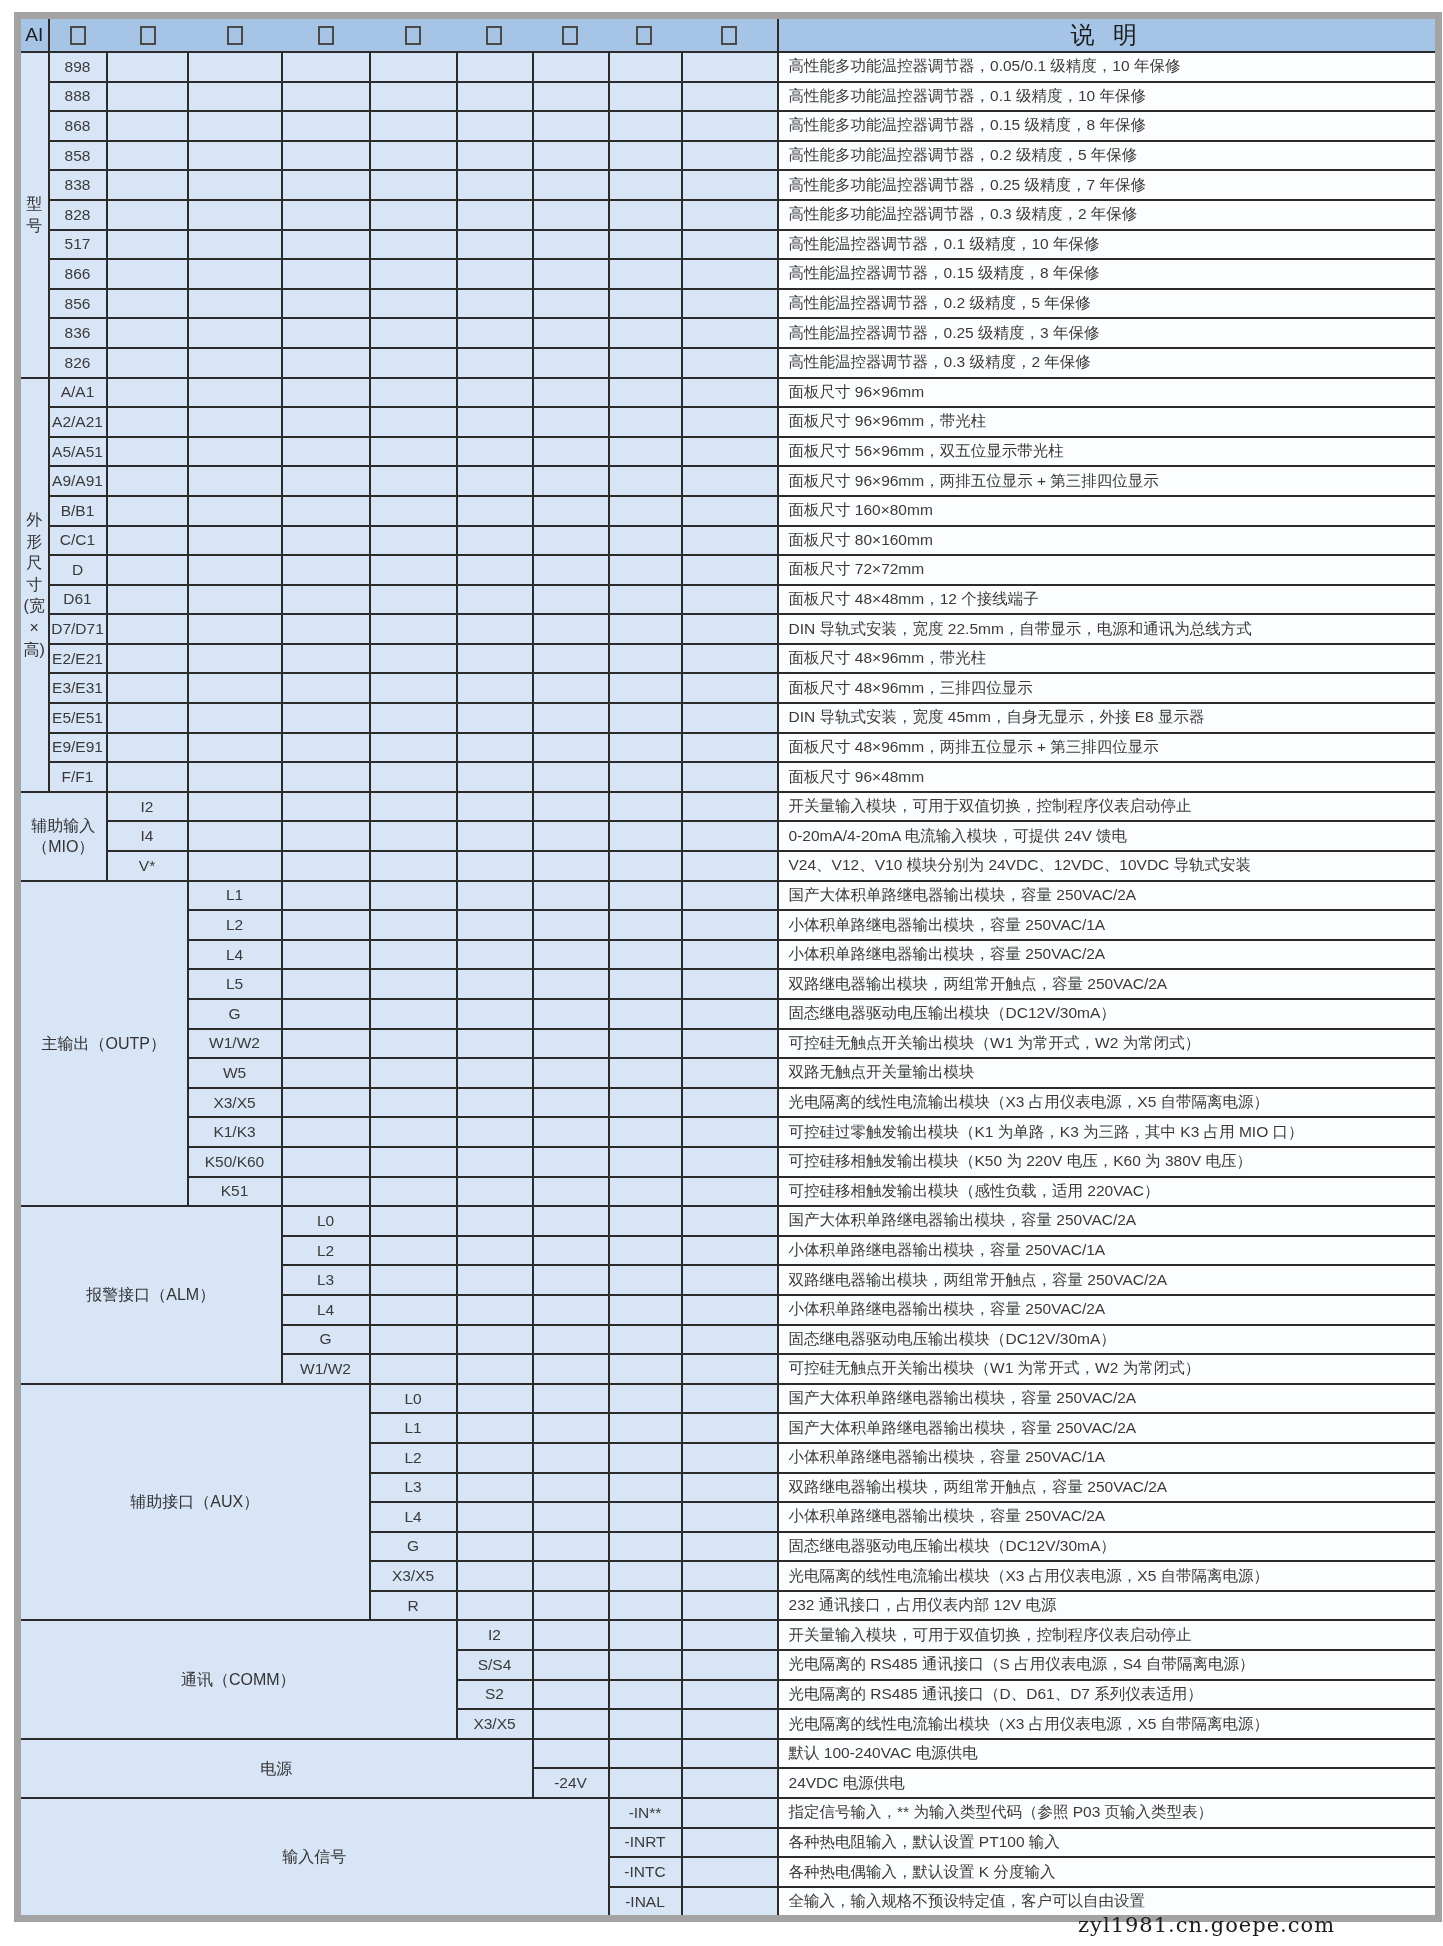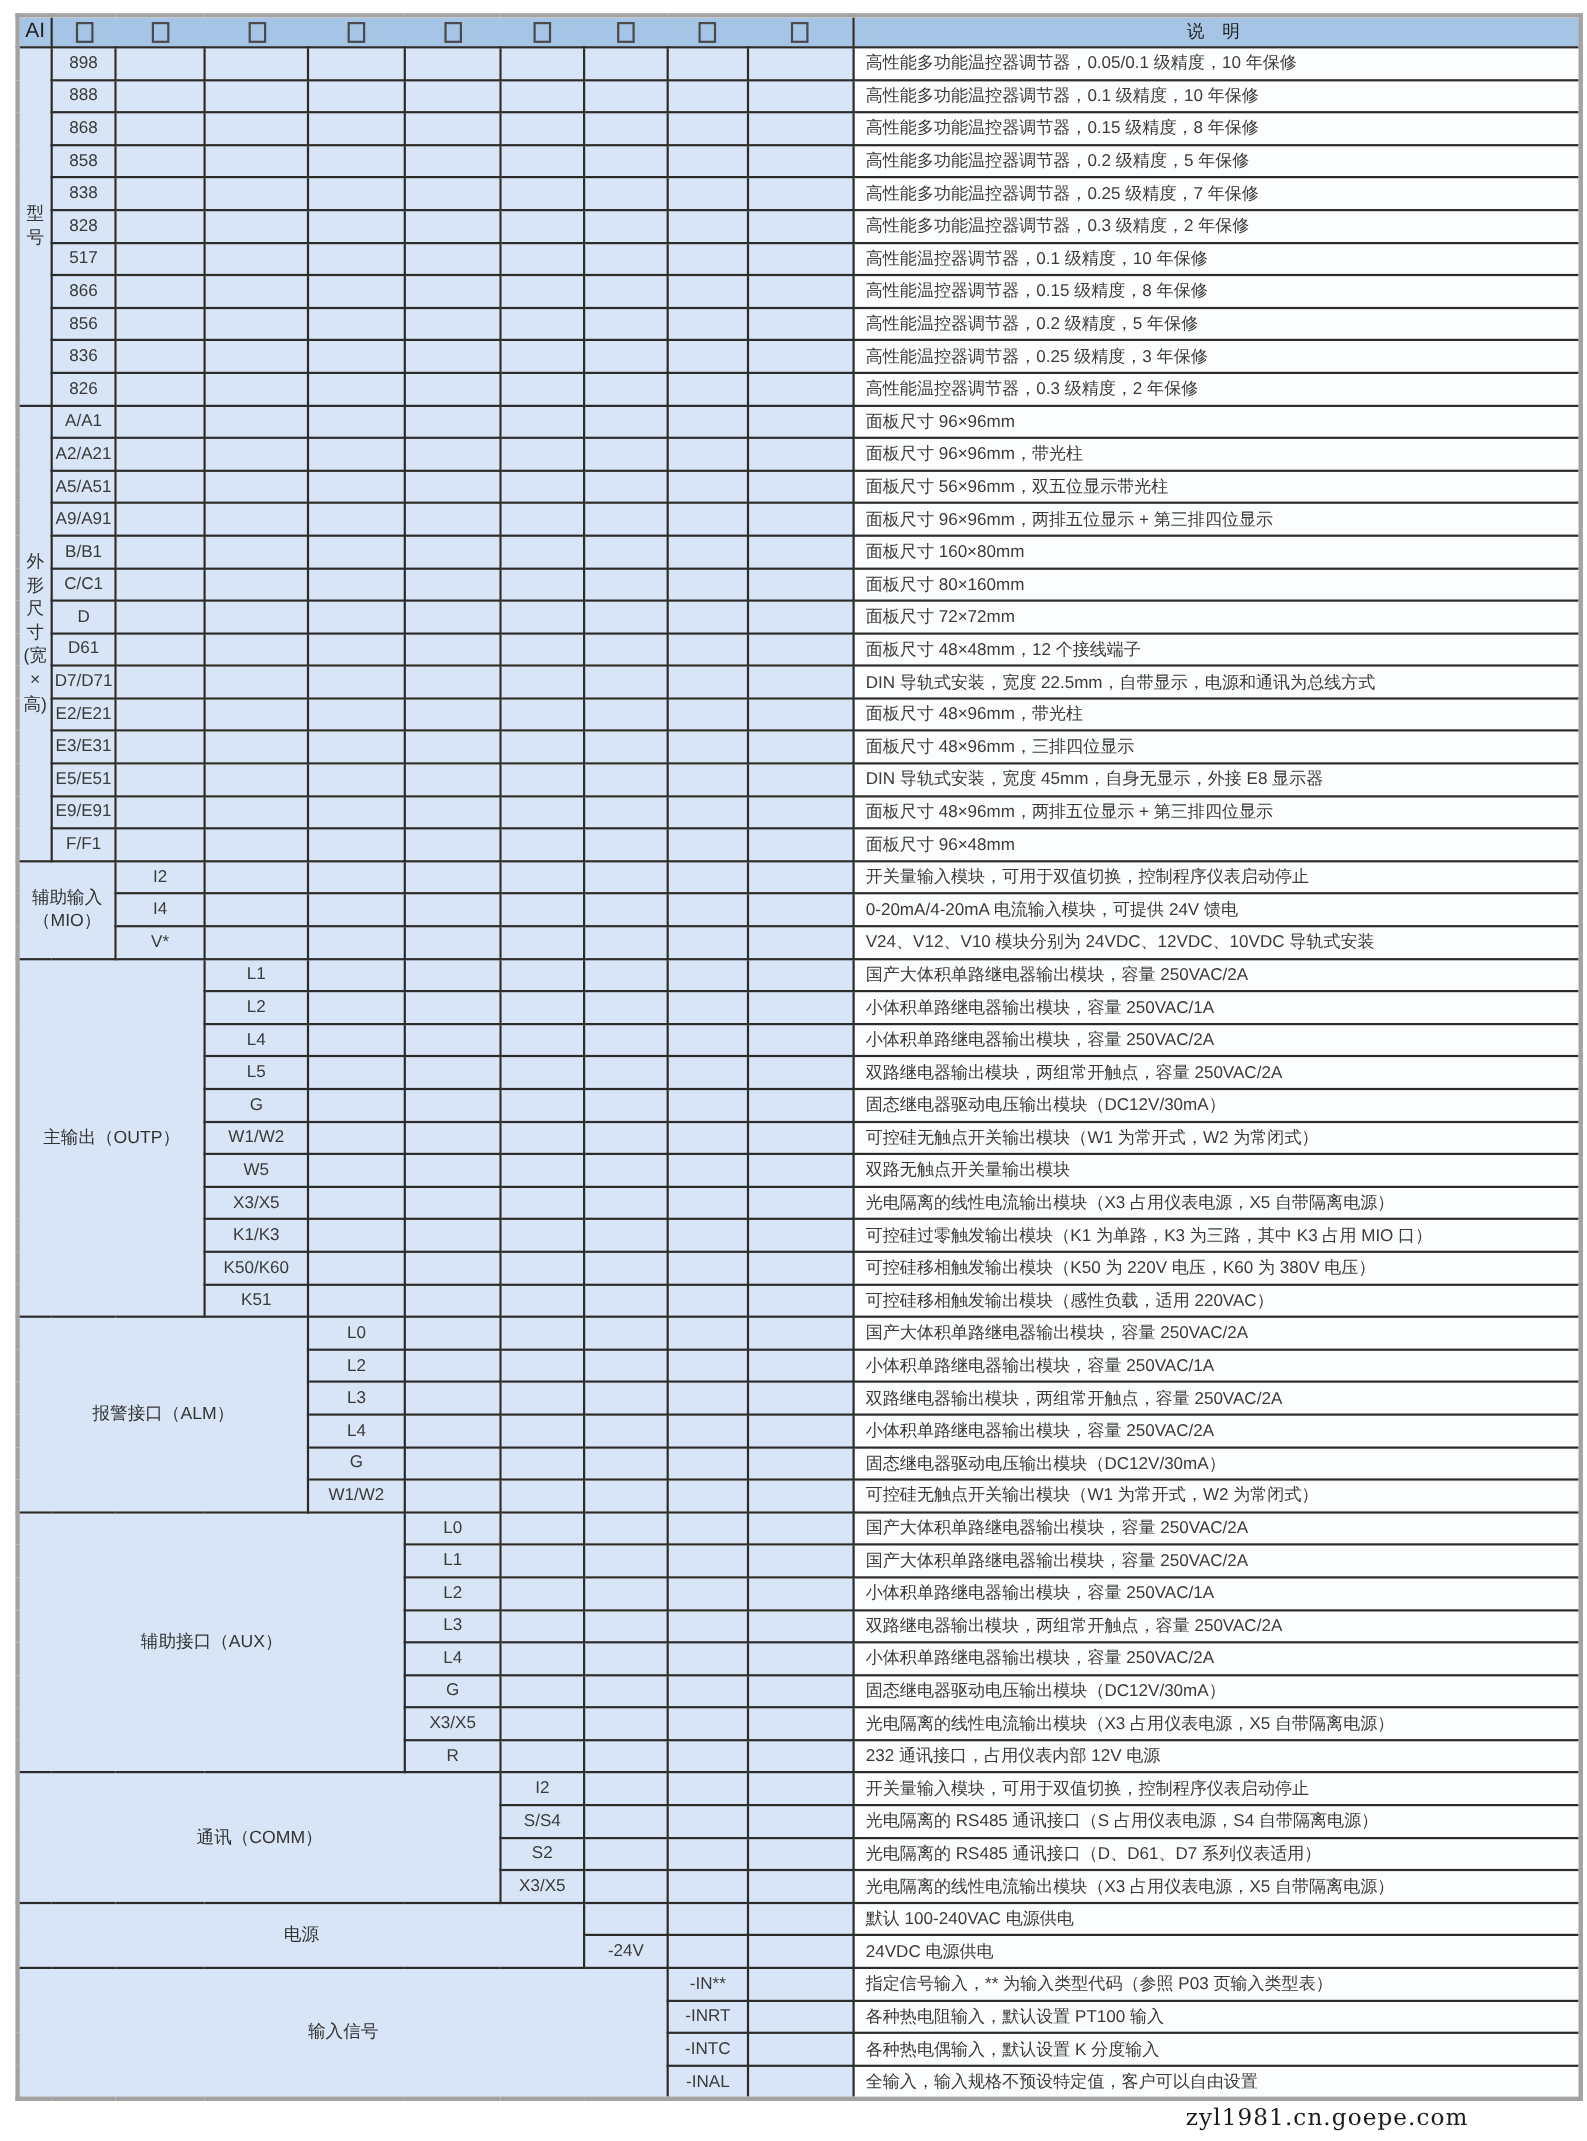--- a/index.html
+++ b/index.html
@@ -8,21 +8,21 @@
     background:#ffffff;
     font-family:"Liberation Sans","DejaVu Sans",sans-serif;
     position:relative;
     overflow:hidden;
   }
   .page{position:absolute;left:14px;top:12px;width:1421px;}
   table.tbl{
     border-collapse:collapse;
     table-layout:fixed;
     width:1421px;
-    border:4px solid #a3a3a3;
+    border:7px solid #a3a3a3;
   }
   .tbl th,.tbl td{
     border:2px solid #2b2b2b;
     padding:0;
     height:27.6px;
     overflow:hidden;
     font-weight:normal;
   }
   
   tr.head th,tr.head td{background:#a6c4e6;height:26px;}
@@ -31,21 +31,21 @@
     font-weight:normal;
   }
   td.cbstrip{vertical-align:middle;}
   .cbrow{display:flex;align-items:center;}
   .cbwrap{display:inline-flex;justify-content:center;align-items:center;}
   .cb{
     display:inline-block;width:12px;height:15px;
     border:2px solid #4a4a4a;background:transparent;
   }
   th.desc-h{
-    font-size:16px;color:#1c1c1c;text-align:center;
+    font-size:24px;color:#1c1c1c;text-align:center;
     letter-spacing:6px;font-weight:normal;
   }
   
   td.blank,td.code{background:#d7e5f6;}
   th.glabel{
     background:#d7e5f6;
     font-size:16px;color:#333;text-align:center;vertical-align:middle;
     white-space:pre-line;line-height:1.35;font-weight:normal;
   }
   td.code{

